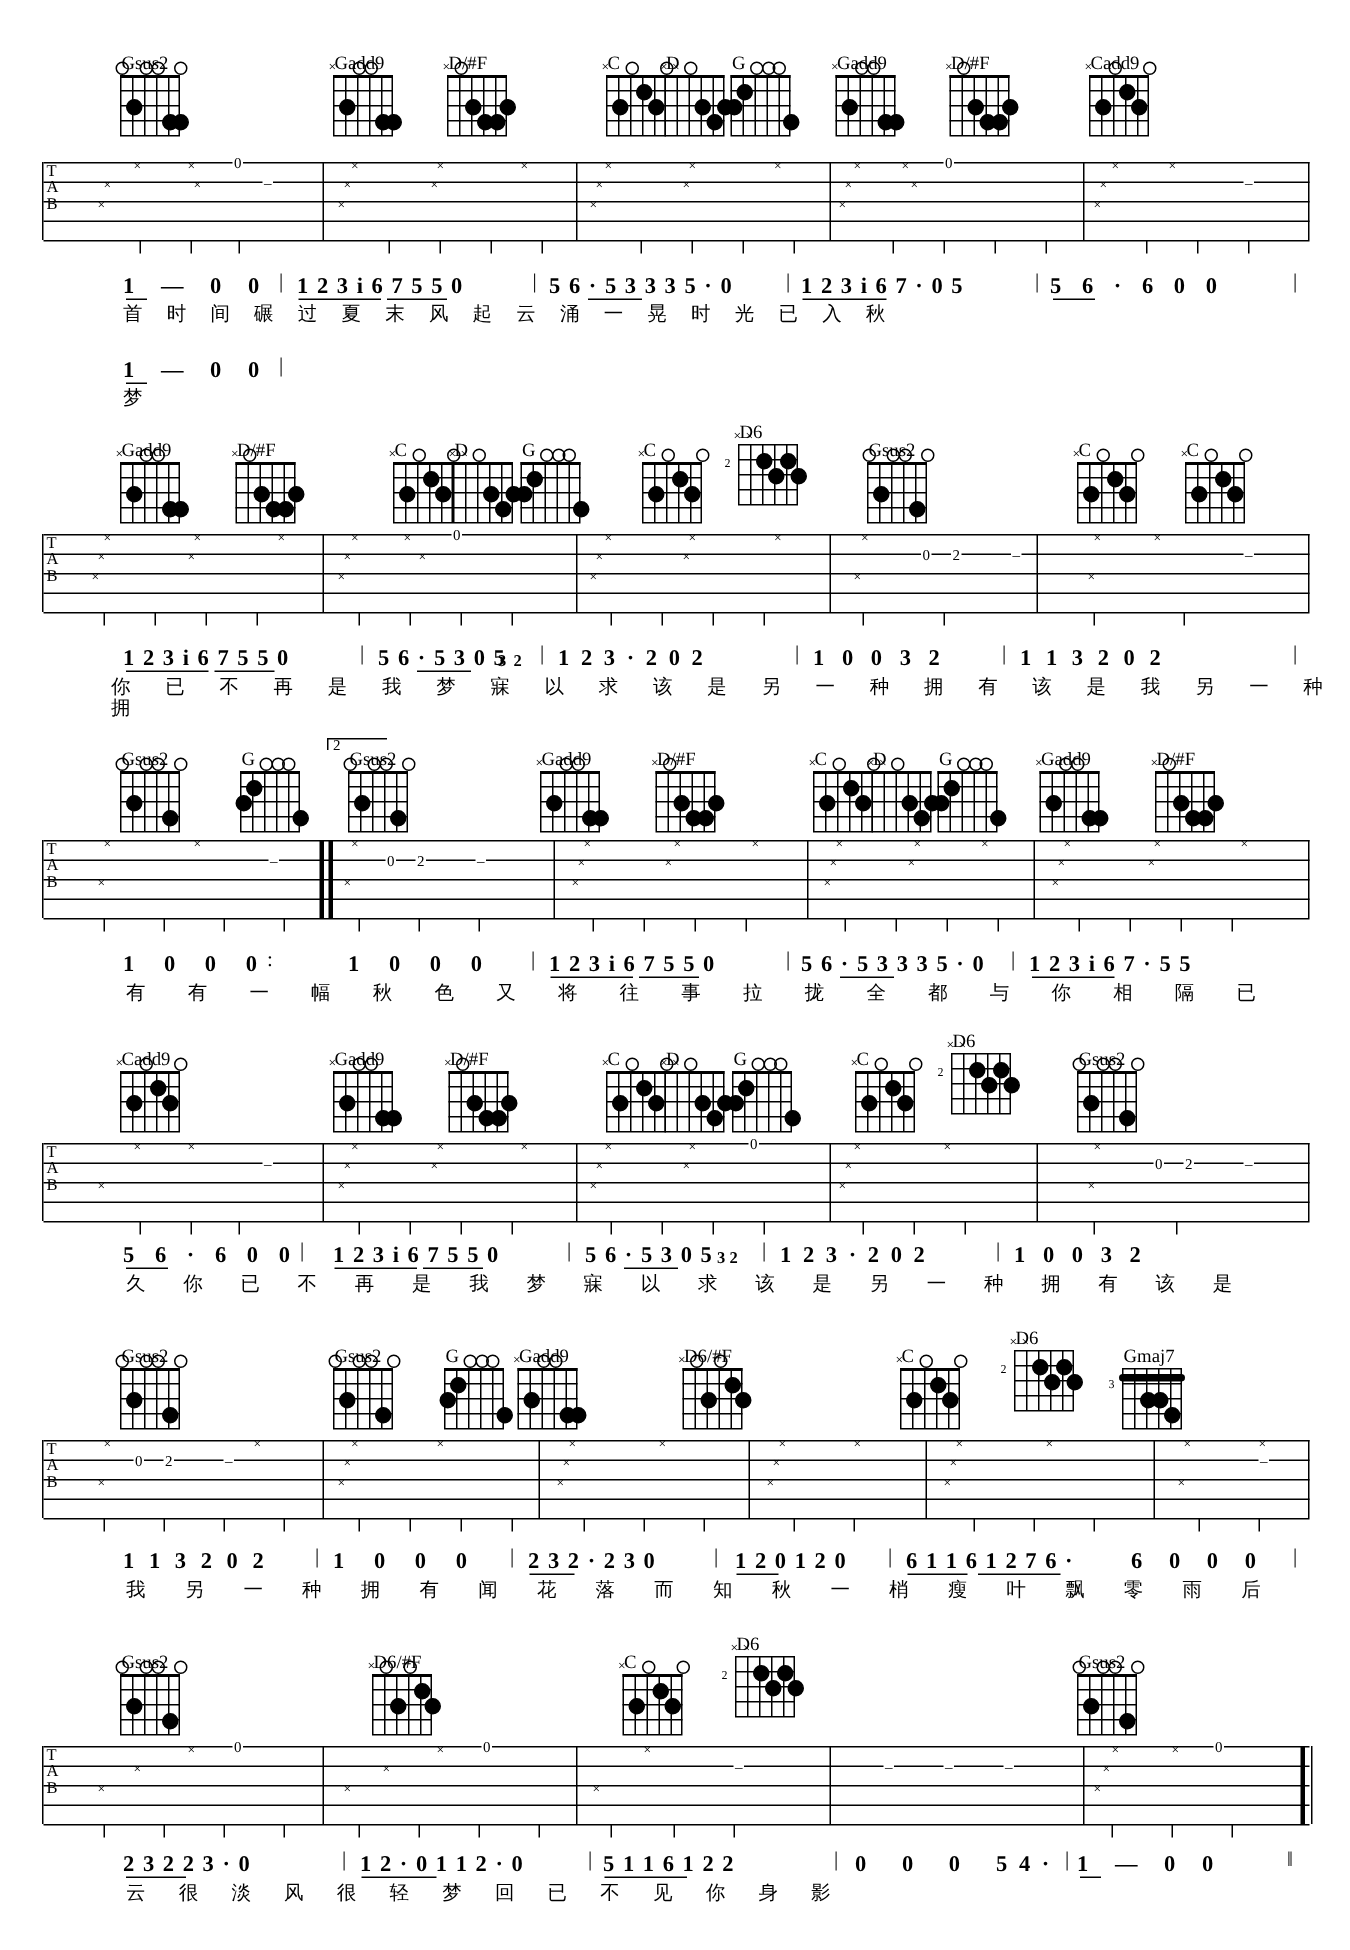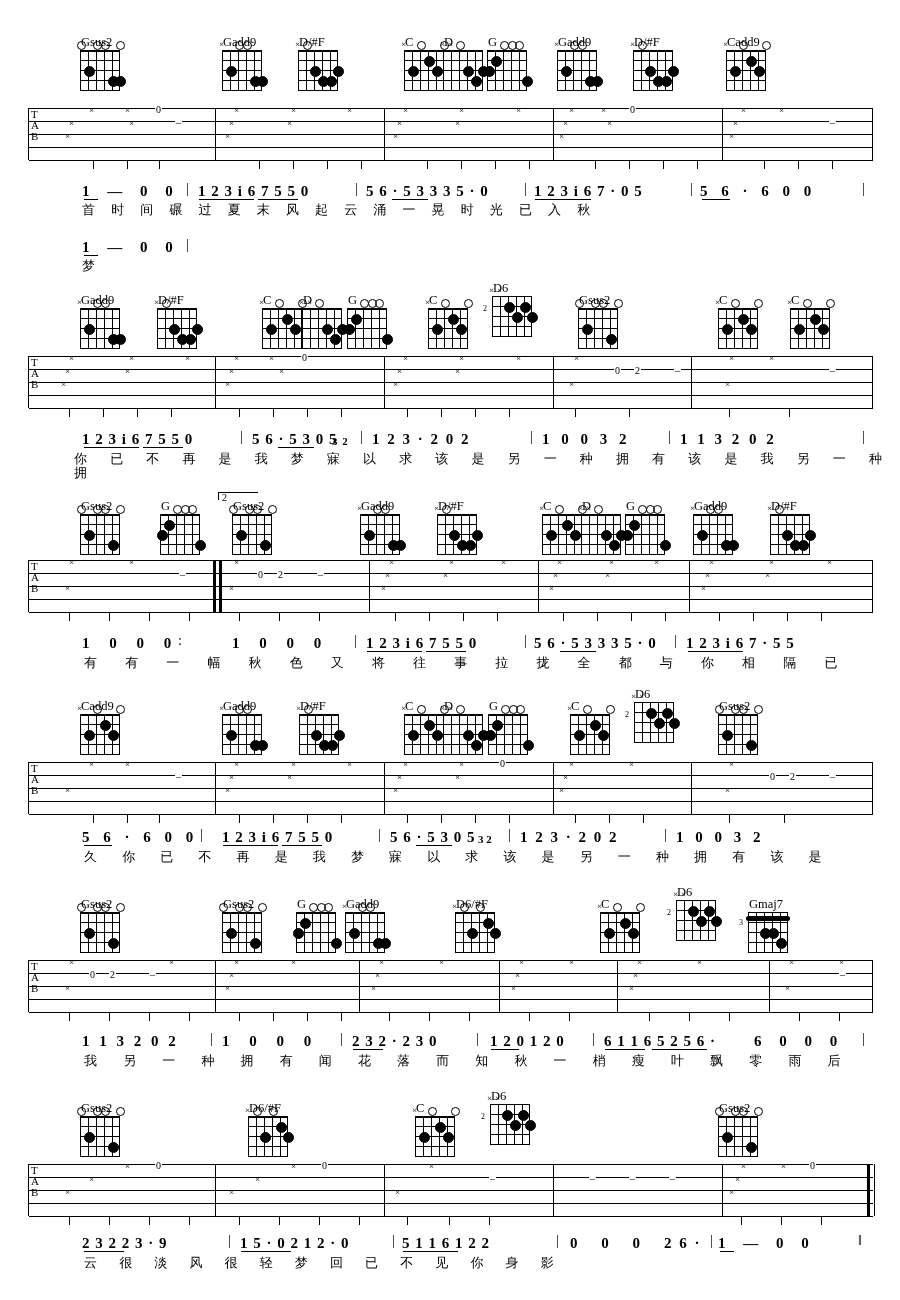--- a/index.html
+++ b/index.html
@@ -1485,21 +1485,21 @@
       <div class="vbar" style="left:770px;top:52px;height:9px"></div>
       <div class="vbar" style="left:810px;top:52px;height:9px"></div>
     </div>
 
     <div class="num" style="left:82px;top:1033px;letter-spacing:3px;">1 1 3 2 0 2</div>
     <div class="num" style="left:222px;top:1033px;letter-spacing:8px;">1 0 0 0</div>
     <div class="num" style="left:352px;top:1033px;letter-spacing:1px;">2 3 2 · 2 3 0</div>
     <div class="ubar" style="left:353px;top:1049px;width:30px;"></div>
     <div class="num" style="left:490px;top:1033px;letter-spacing:1px;">1 2 0 1 2 0</div>
     <div class="ubar" style="left:491px;top:1049px;width:28px;"></div>
-    <div class="num" style="left:604px;top:1033px;letter-spacing:1px;">6 1 1 6 5 2 5 6 ·</div>
+    <div class="num" style="left:604px;top:1033px;letter-spacing:1px;">6 1 1 6 1 2 7 6 ·</div>
     <div class="ubar" style="left:605px;top:1049px;width:40px;"></div>
     <div class="ubar" style="left:652px;top:1049px;width:55px;"></div>
     <div class="num" style="left:754px;top:1033px;letter-spacing:7px;">6 0 0 0</div>
     <div class="brk" style="left:210px;top:1032px">|</div>
     <div class="brk" style="left:340px;top:1032px">|</div>
     <div class="brk" style="left:476px;top:1032px">|</div>
     <div class="brk" style="left:592px;top:1032px">|</div>
     <div class="brk" style="left:862px;top:1032px">|</div>
     <div class="lyr" style="left:84px;top:1054px;letter-spacing:11px;">我 另 一 种 拥 有 闻 花 落 而 知 秋 一 梢 瘦 叶 飘 零 雨 后</div>
   </div>
@@ -1662,28 +1662,28 @@
       <div class="vbar" style="left:290px;top:52px;height:9px"></div>
       <div class="vbar" style="left:330px;top:52px;height:9px"></div>
       <div class="vbar" style="left:378px;top:52px;height:9px"></div>
       <div class="vbar" style="left:420px;top:52px;height:9px"></div>
       <div class="vbar" style="left:460px;top:52px;height:9px"></div>
       <div class="vbar" style="left:712px;top:52px;height:9px"></div>
       <div class="vbar" style="left:752px;top:52px;height:9px"></div>
       <div class="vbar" style="left:792px;top:52px;height:9px"></div>
     </div>
 
-    <div class="num" style="left:82px;top:1235px;letter-spacing:1px;">2 3 2  2 3 · 9</div>
+    <div class="num" style="left:82px;top:1235px;letter-spacing:1px;">2 3 2  2 3 · 0</div>
     <div class="ubar" style="left:84px;top:1251px;width:40px;"></div>
-    <div class="num" style="left:240px;top:1235px;letter-spacing:1px;">1 5 · 0 2  1 2 · 0</div>
+    <div class="num" style="left:240px;top:1235px;letter-spacing:1px;">1 2 · 0 1  1 2 · 0</div>
     <div class="ubar" style="left:241px;top:1251px;width:50px;"></div>
     <div class="num" style="left:402px;top:1235px;letter-spacing:1px;">5 1 1 6  1 2 2</div>
     <div class="ubar" style="left:403px;top:1251px;width:55px;"></div>
     <div class="num" style="left:570px;top:1235px;letter-spacing:10px;">0 0 0</div>
-    <div class="num" style="left:664px;top:1235px;letter-spacing:2px;">2 6 ·</div>
+    <div class="num" style="left:664px;top:1235px;letter-spacing:2px;">5 4 ·</div>
     <div class="num" style="left:718px;top:1235px;letter-spacing:7px;">1 — 0 0</div>
     <div class="ubar" style="left:720px;top:1251px;width:14px;"></div>
     <div class="brk" style="left:228px;top:1234px">|</div>
     <div class="brk" style="left:392px;top:1234px">|</div>
     <div class="brk" style="left:556px;top:1234px">|</div>
     <div class="brk" style="left:710px;top:1234px">|</div>
     <div class="brk" style="left:858px;top:1234px">‖</div>
     <div class="lyr" style="left:84px;top:1256px;letter-spacing:9px;">云 很 淡 风 很 轻 梦 回 已 不 见 你 身 影</div>
   </div>
 

